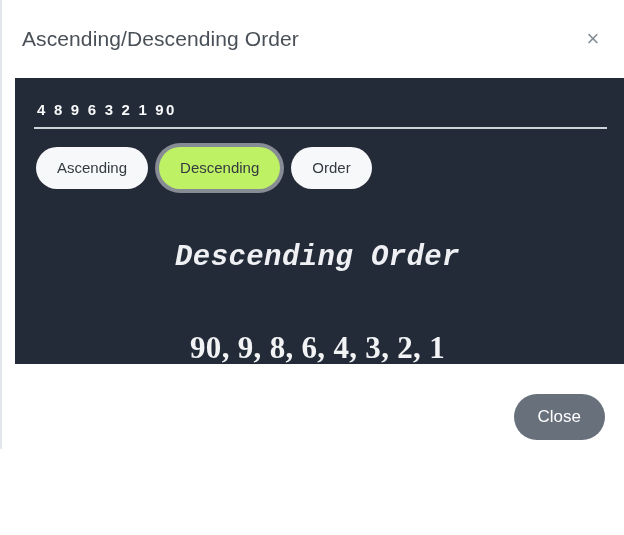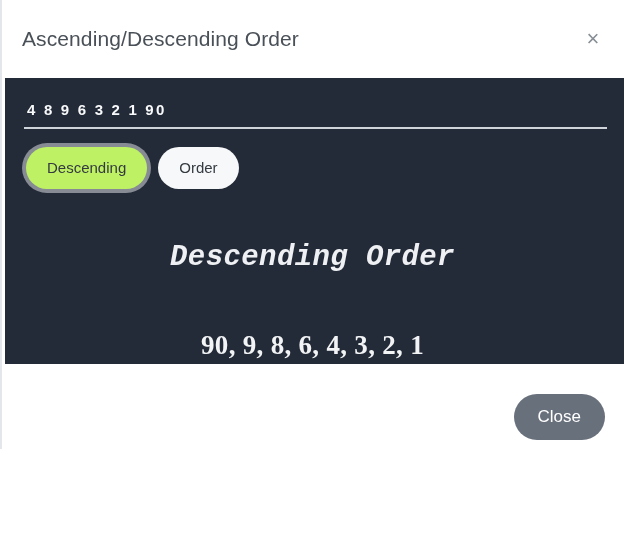--- a/index.html
+++ b/index.html
@@ -60,21 +60,21 @@
     cursor: pointer;
     background: none;
     border: none;
     padding: 0;
     font-family: "Liberation Sans", sans-serif;
   }
 
   
   .modal-body {
     flex: 1 1 auto;
-    margin-left: 3px;
+    margin-left: 13px;
     background: #242b38;
     padding: 0;
     position: relative;
     overflow: hidden;
   }
 
   .number-input-wrap {
     padding: 22px 17px 0 19px;
   }
   .number-input {
@@ -130,21 +130,21 @@
     font-size: 29px;
     letter-spacing: 0.4px;
     margin: 52px 0 0 0;
     padding-right: 4px;
   }
   .result-values {
     text-align: center;
     color: #f1f3f5;
     font-family: "Liberation Serif", serif;
     font-weight: bold;
-    font-size: 27px;
+    font-size: 31px;
     letter-spacing: 0.3px;
     margin: 56px 0 0 0;
     padding-right: 4px;
   }
 
   
   .modal-footer {
     flex: 0 0 85px;
     height: 85px;
     background: #ffffff;
@@ -178,20 +178,21 @@
   </div>
 
   <div class="modal-body">
 
     <div class="number-input-wrap">
       <input class="number-input" type="text" value="4 8 9 6 3 2 1 90" placeholder="Enter numbers" style="">
       
     </div>
 
     <div class="btn-row">
+      <button class="pill-btn">Ascending</button>
       <button class="pill-btn is-focused">Descending</button>
       <button class="pill-btn">Order</button>
     </div>
 
     <div class="result-heading">Descending Order</div>
     <div class="result-values">90, 9, 8, 6, 4, 3, 2, 1</div>
 
   </div>
 
   <div class="modal-footer">

